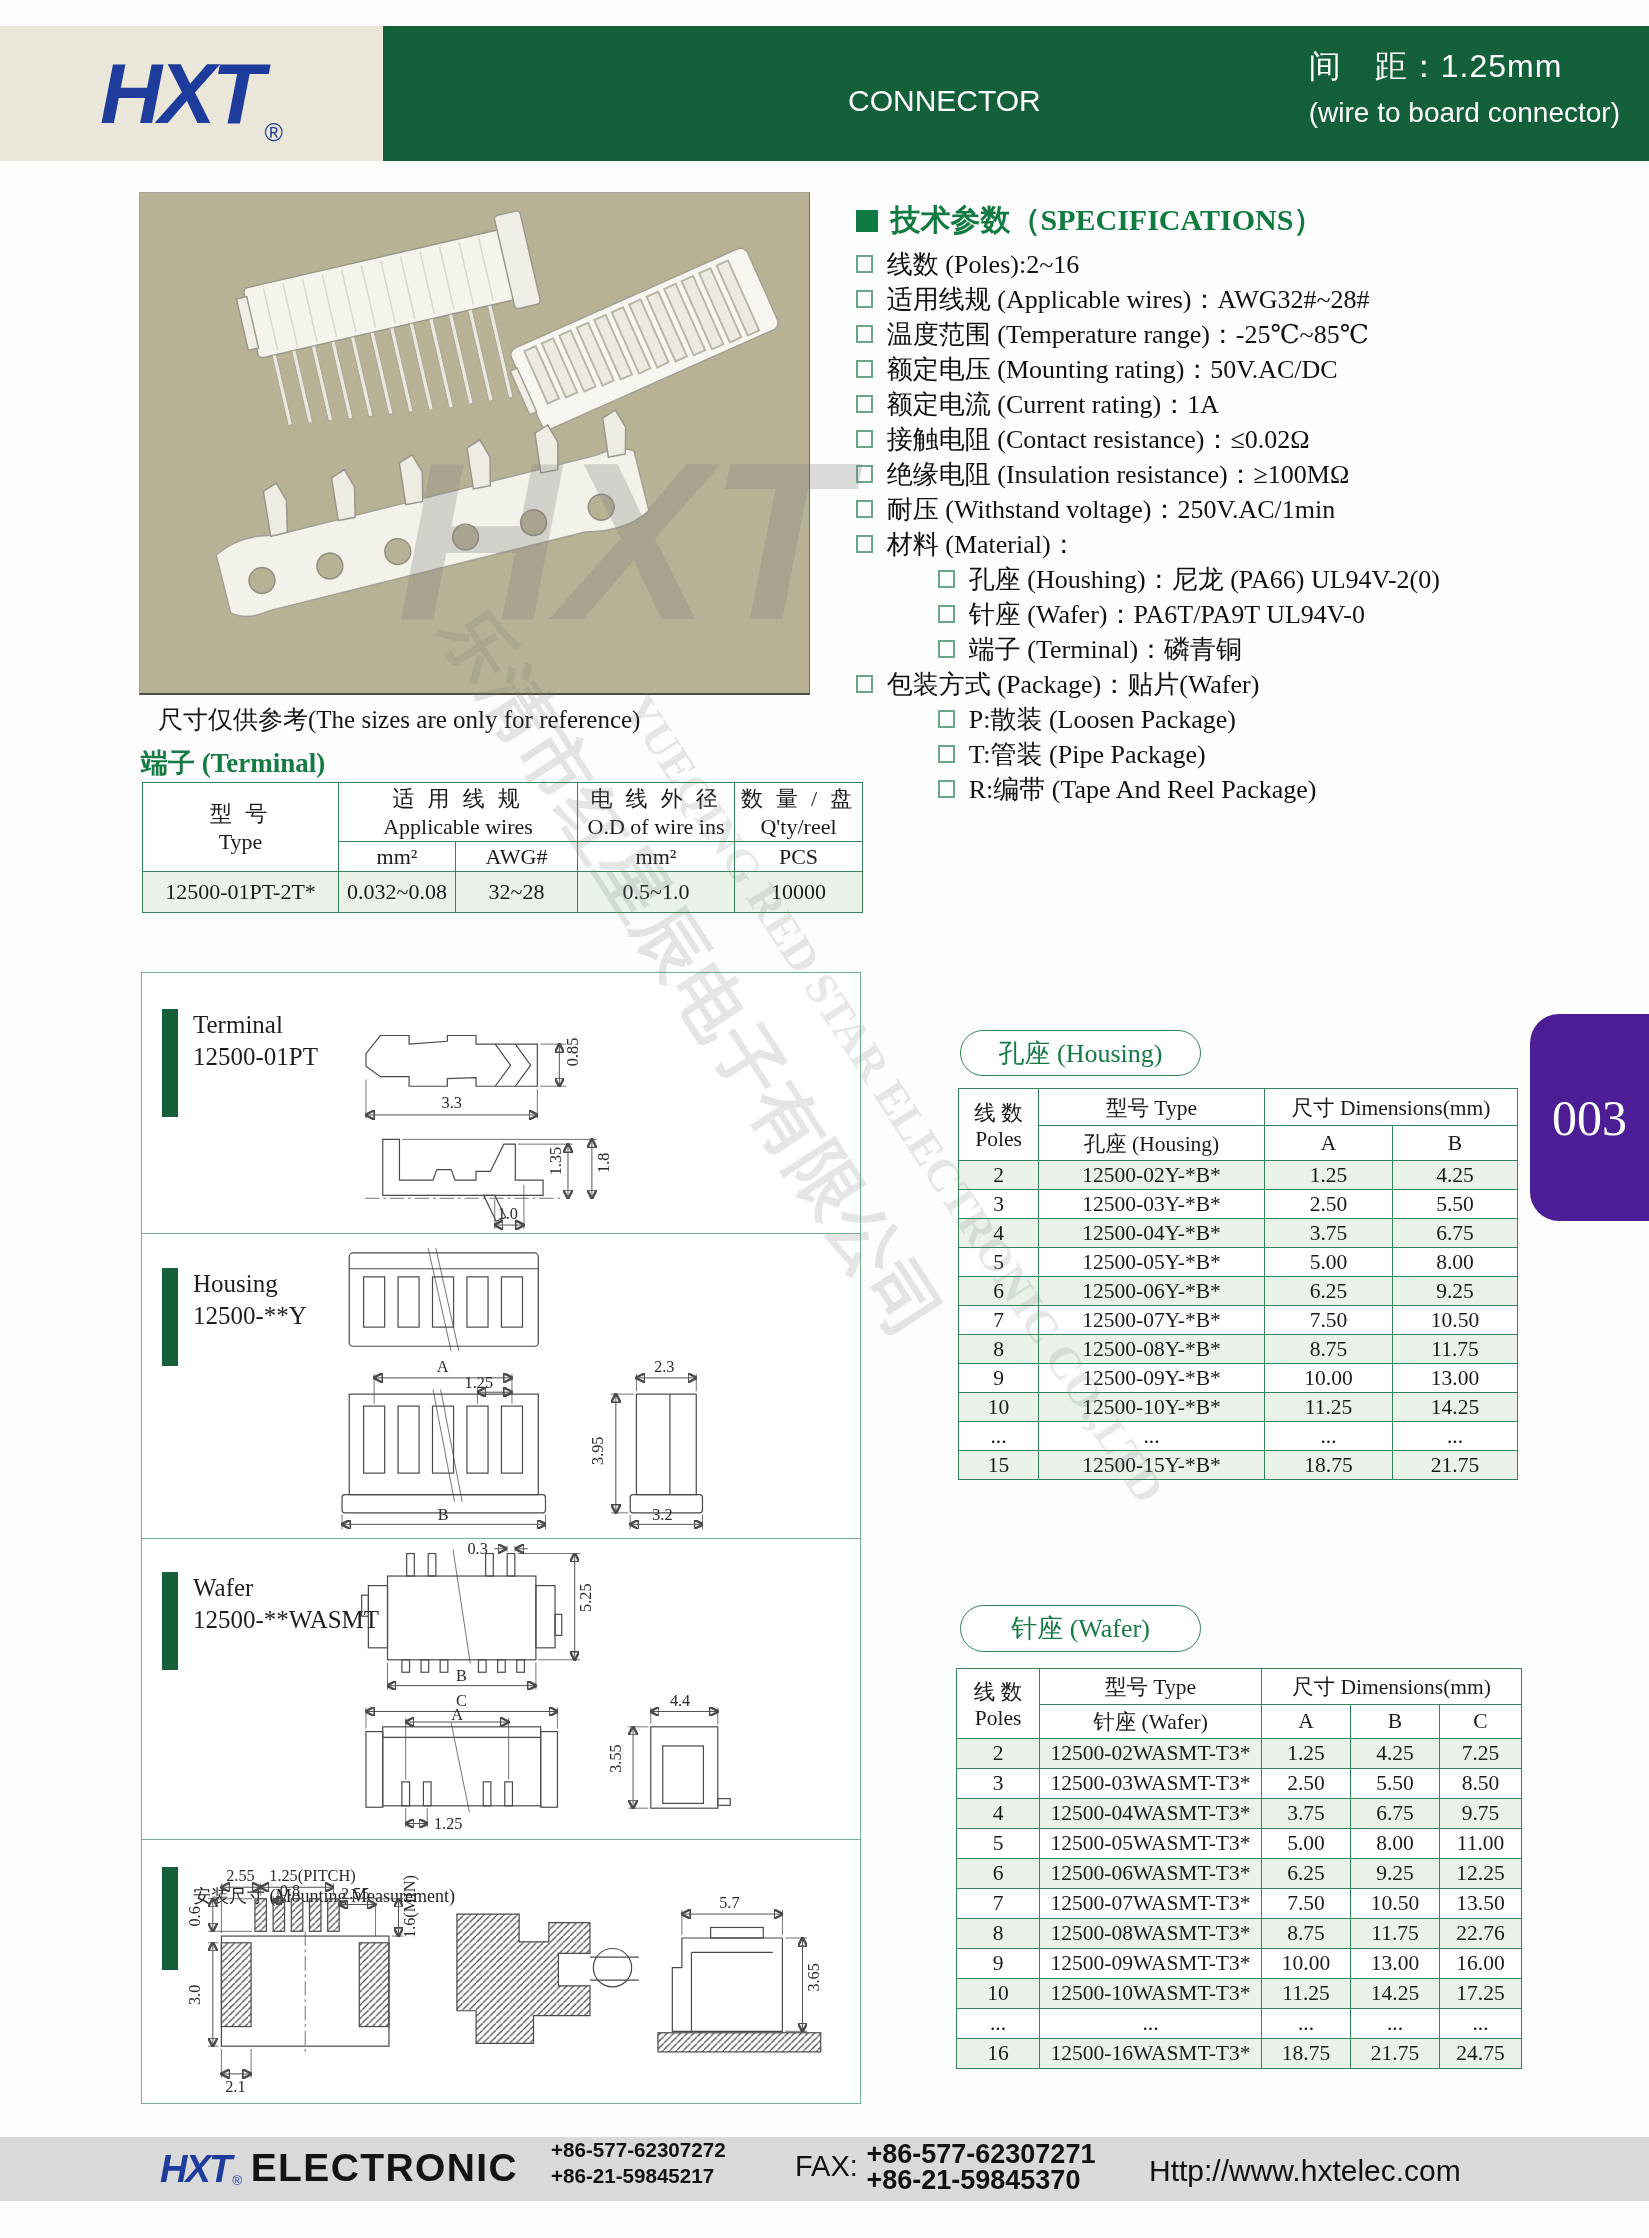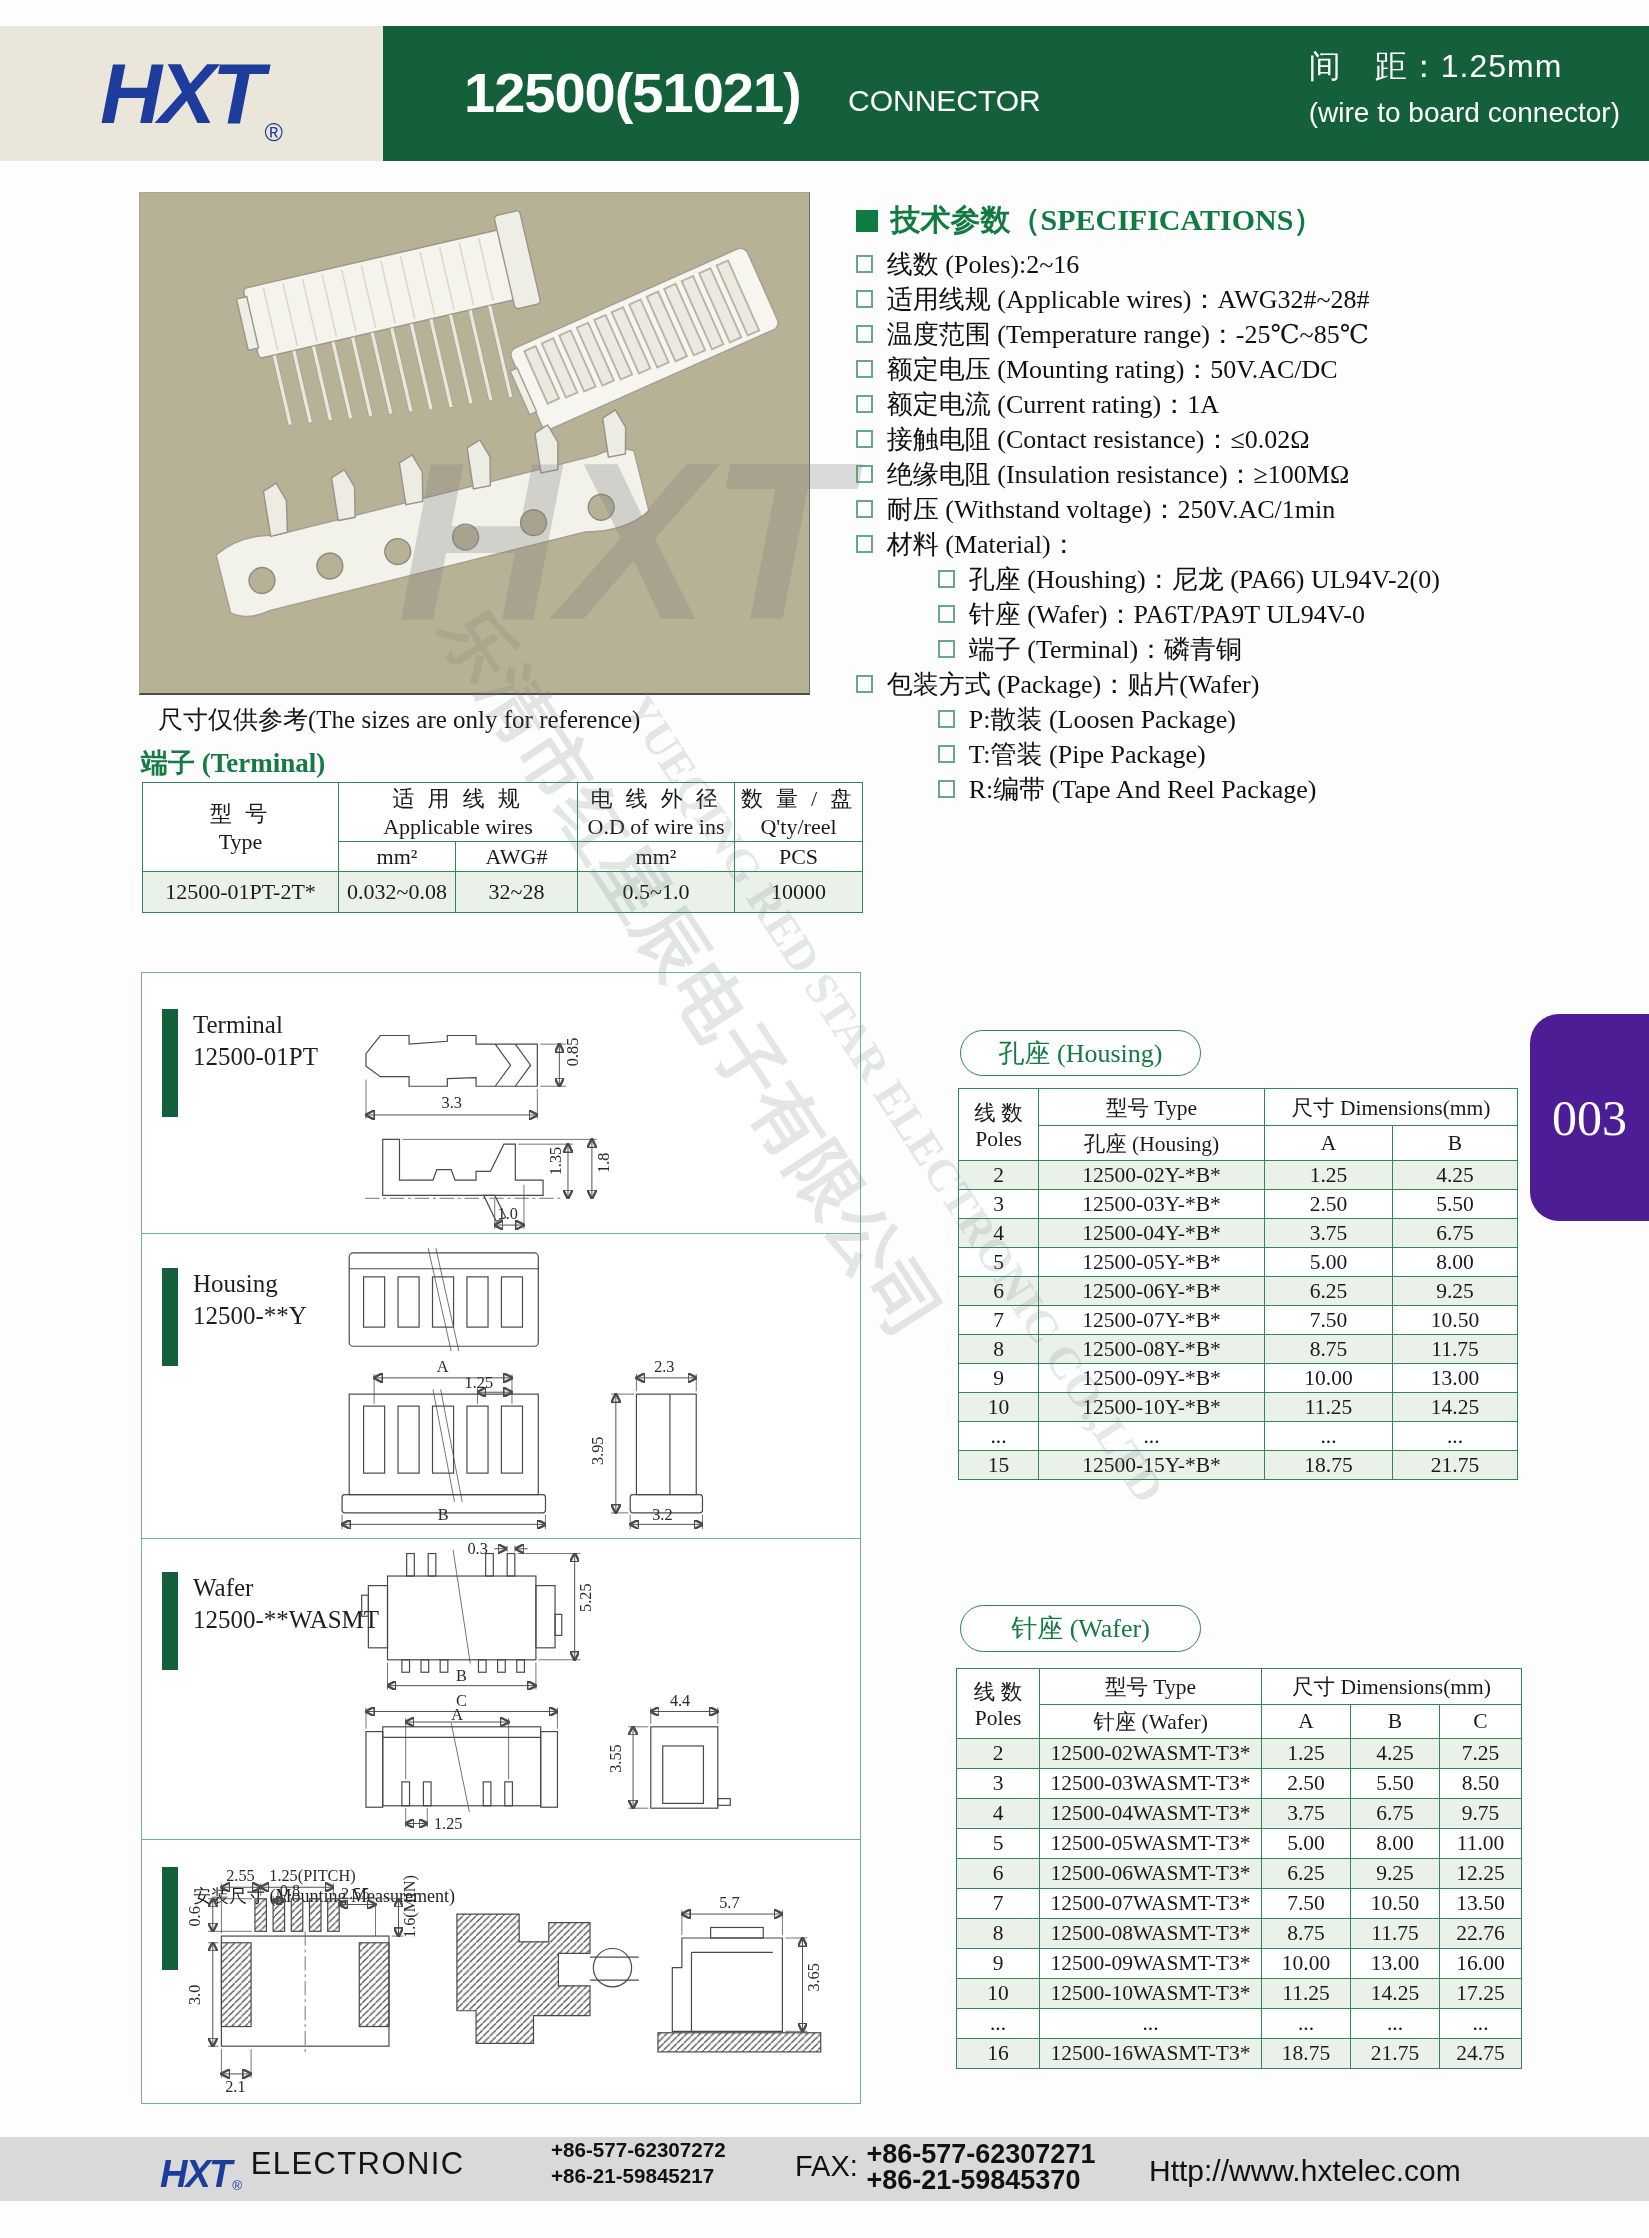--- a/index.html
+++ b/index.html
@@ -78,21 +78,21 @@
   .tab003{position:absolute;left:1530px;top:1014px;width:119px;height:207px;background:#4c1d95;
           border-radius:29px 0 0 29px;color:#fff;display:flex;align-items:center;justify-content:center;
           font-size:50px;}
 
   
   .footer{position:absolute;left:0;top:2137px;width:1649px;height:64px;background:#D9D9D9;
           font-family:"Liberation Sans","DejaVu Sans",sans-serif;color:#111;}
   .f-logo{position:absolute;left:160px;top:8.6px;display:flex;align-items:flex-end;}
   .f-logo .hx{font-style:italic;font-weight:bold;font-size:38px;color:#1D3C9C;letter-spacing:-1.9px;}
   .f-logo .rg{font-size:13.4px;color:#1D3C9C;margin:0 8.6px 2.9px 1.9px;}
-  .f-logo .el{font-size:31px;font-weight:normal;letter-spacing:1.4px;color:#141414;margin-bottom:14px;}
+  .f-logo .el{font-size:39px;font-weight:bold;letter-spacing:1.4px;color:#141414;margin-bottom:1px;}
   .f-phones{position:absolute;left:551px;top:0;font-size:20.6px;line-height:26px;font-weight:bold;}
   .f-fax{position:absolute;left:795px;top:3.8px;display:flex;align-items:center;}
   .f-fax .fl{font-size:29px;margin-right:8.6px;}
   .f-fax .fn{font-size:27px;line-height:26px;font-weight:bold;}
   .f-url{position:absolute;left:1149px;top:17px;font-size:30px;}
 
   
   .wm{position:absolute;z-index:40;pointer-events:none;white-space:nowrap;font-weight:bold;}
   .wm-hxt{left:397px;top:412px;font-size:225px;color:rgba(125,125,125,0.28);
           font-family:"Liberation Sans","DejaVu Sans",sans-serif;font-style:italic;}
@@ -104,21 +104,20 @@
 </head>
 <body>
 
 <div class="page">
 
   <div class="hdr-beige">
     <span class="logo-text">HXT</span>
     <span class="logo-reg">®</span>
   </div>
   <div class="hdr-green">
-    <span class="hdr-title">12500(51021)</span>
     <span class="hdr-conn">CONNECTOR</span>
     <div class="hdr-right">
       <div class="pitch-line">间　距：1.25mm</div>
       <div class="hdr-sub">(wire to board connector)</div>
     </div>
   </div>
 
   <div class="photo">
     <svg width="669" height="500" viewBox="0 0 1398 1045">
       <rect x="0" y="0" width="1398" height="1045" fill="#B7B295"></rect>

